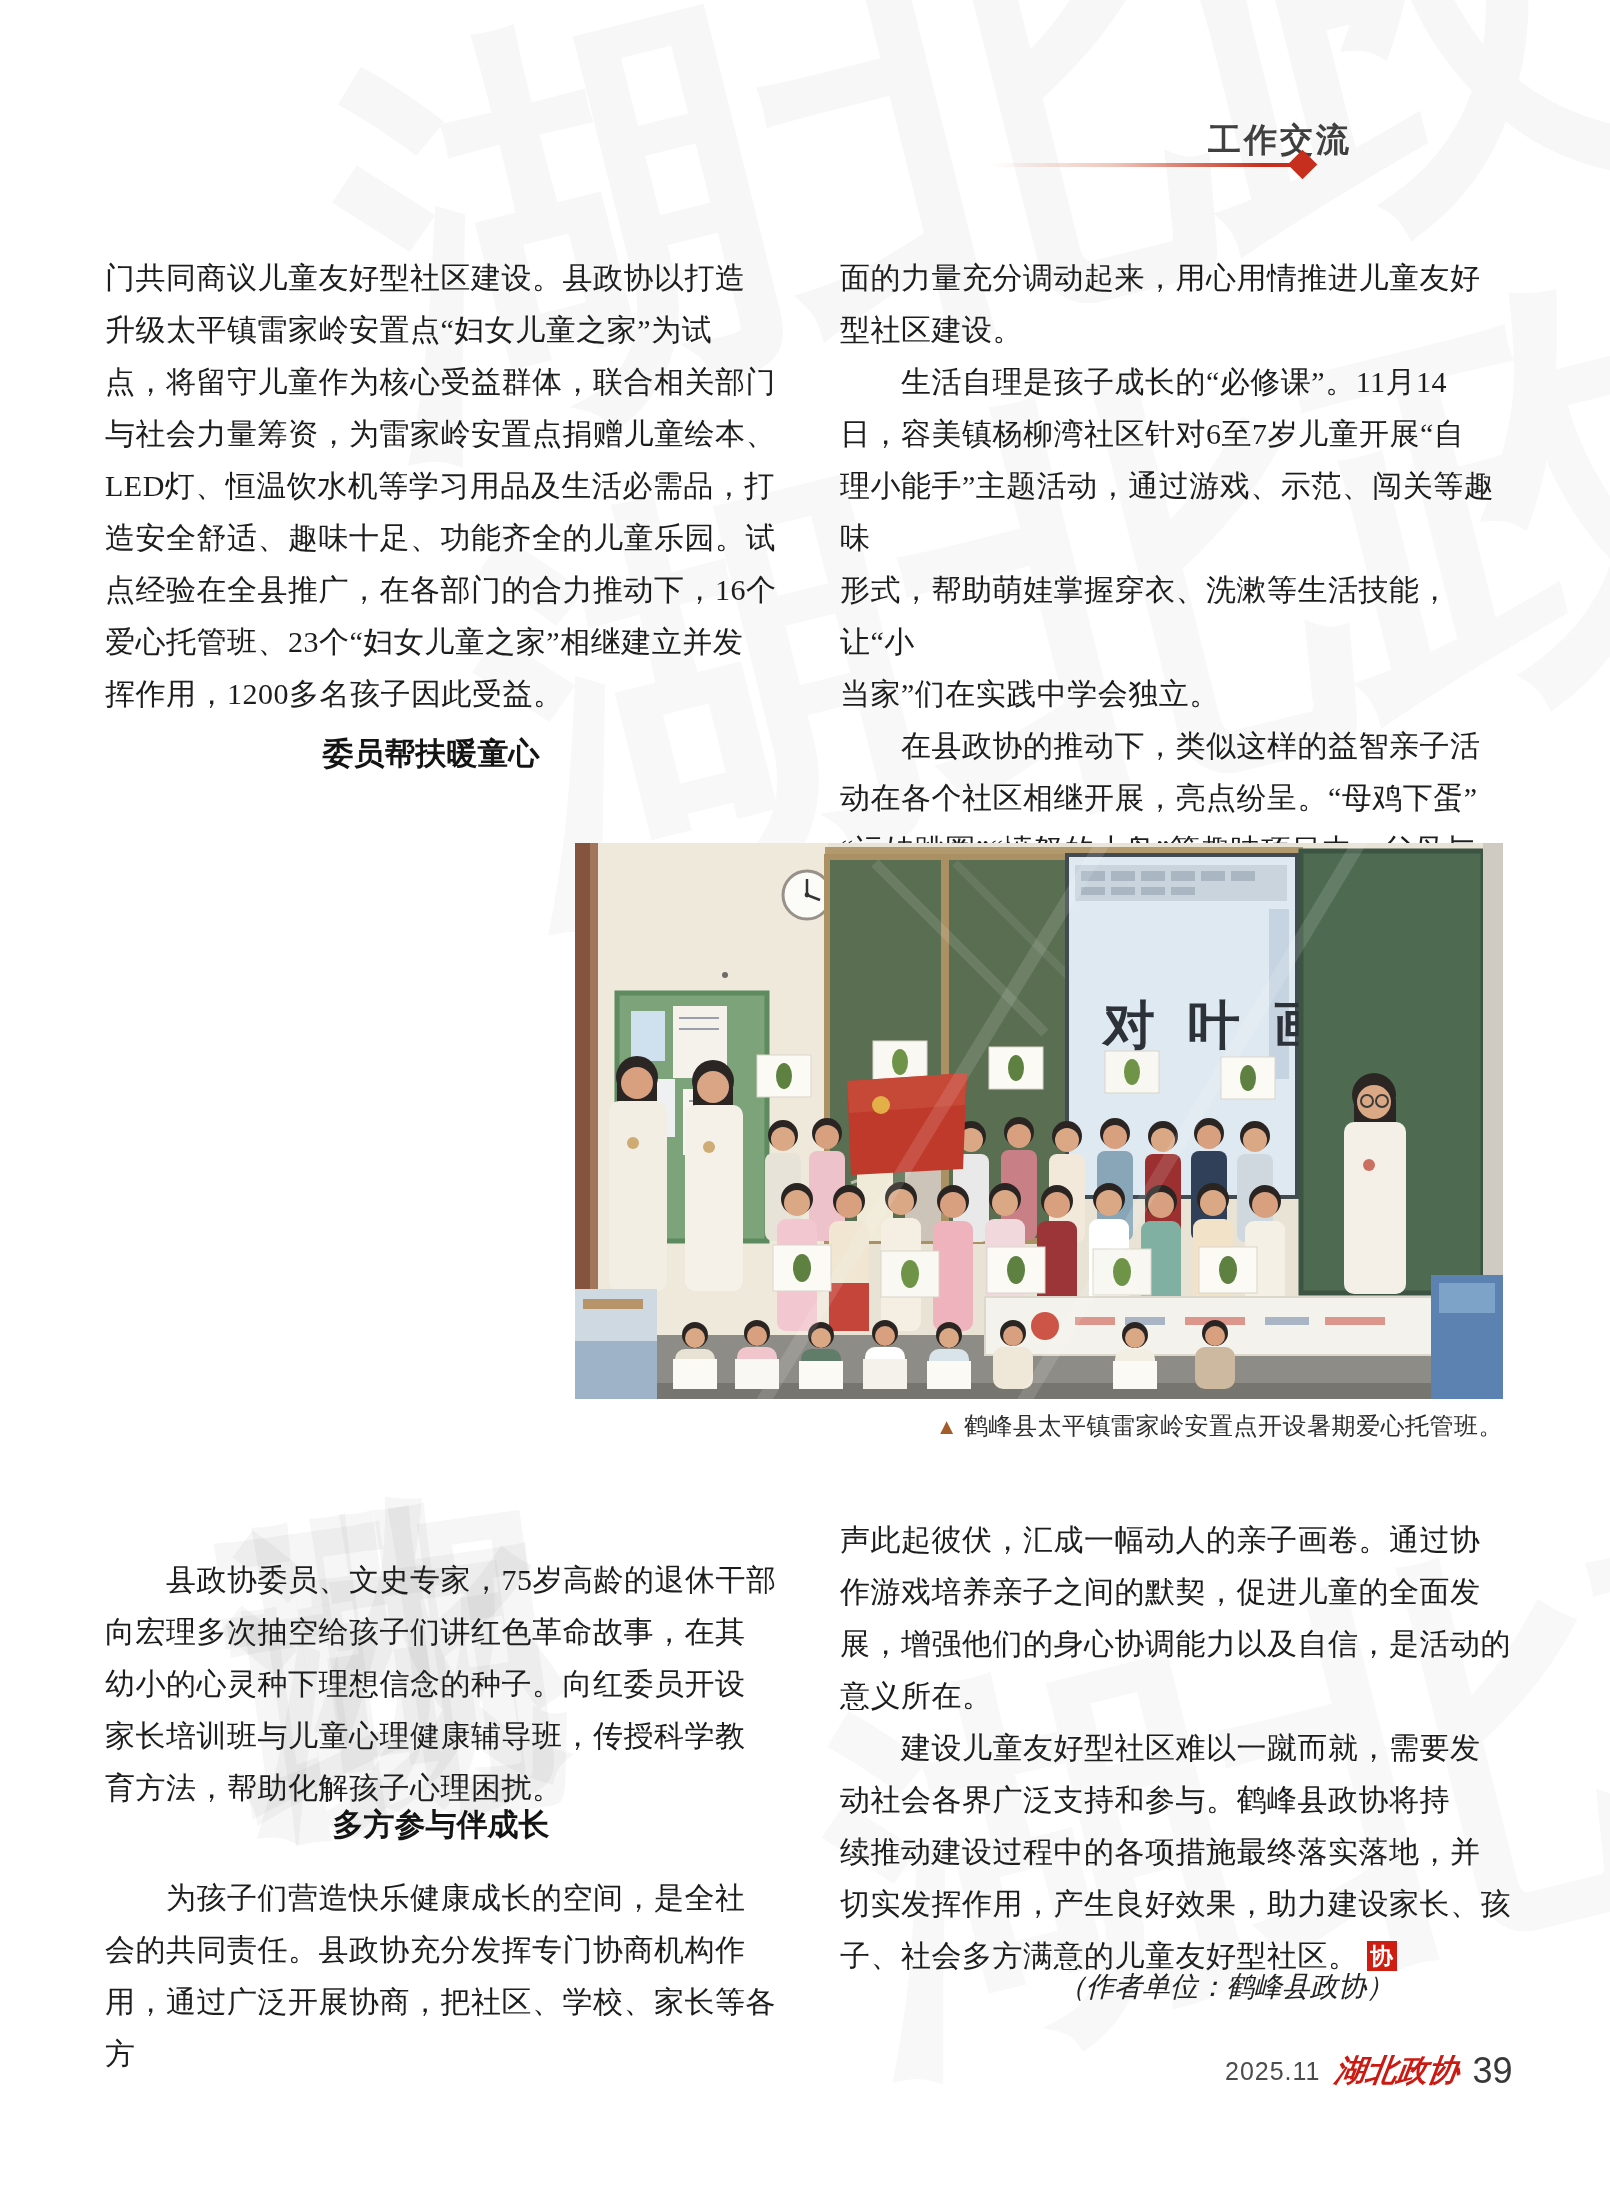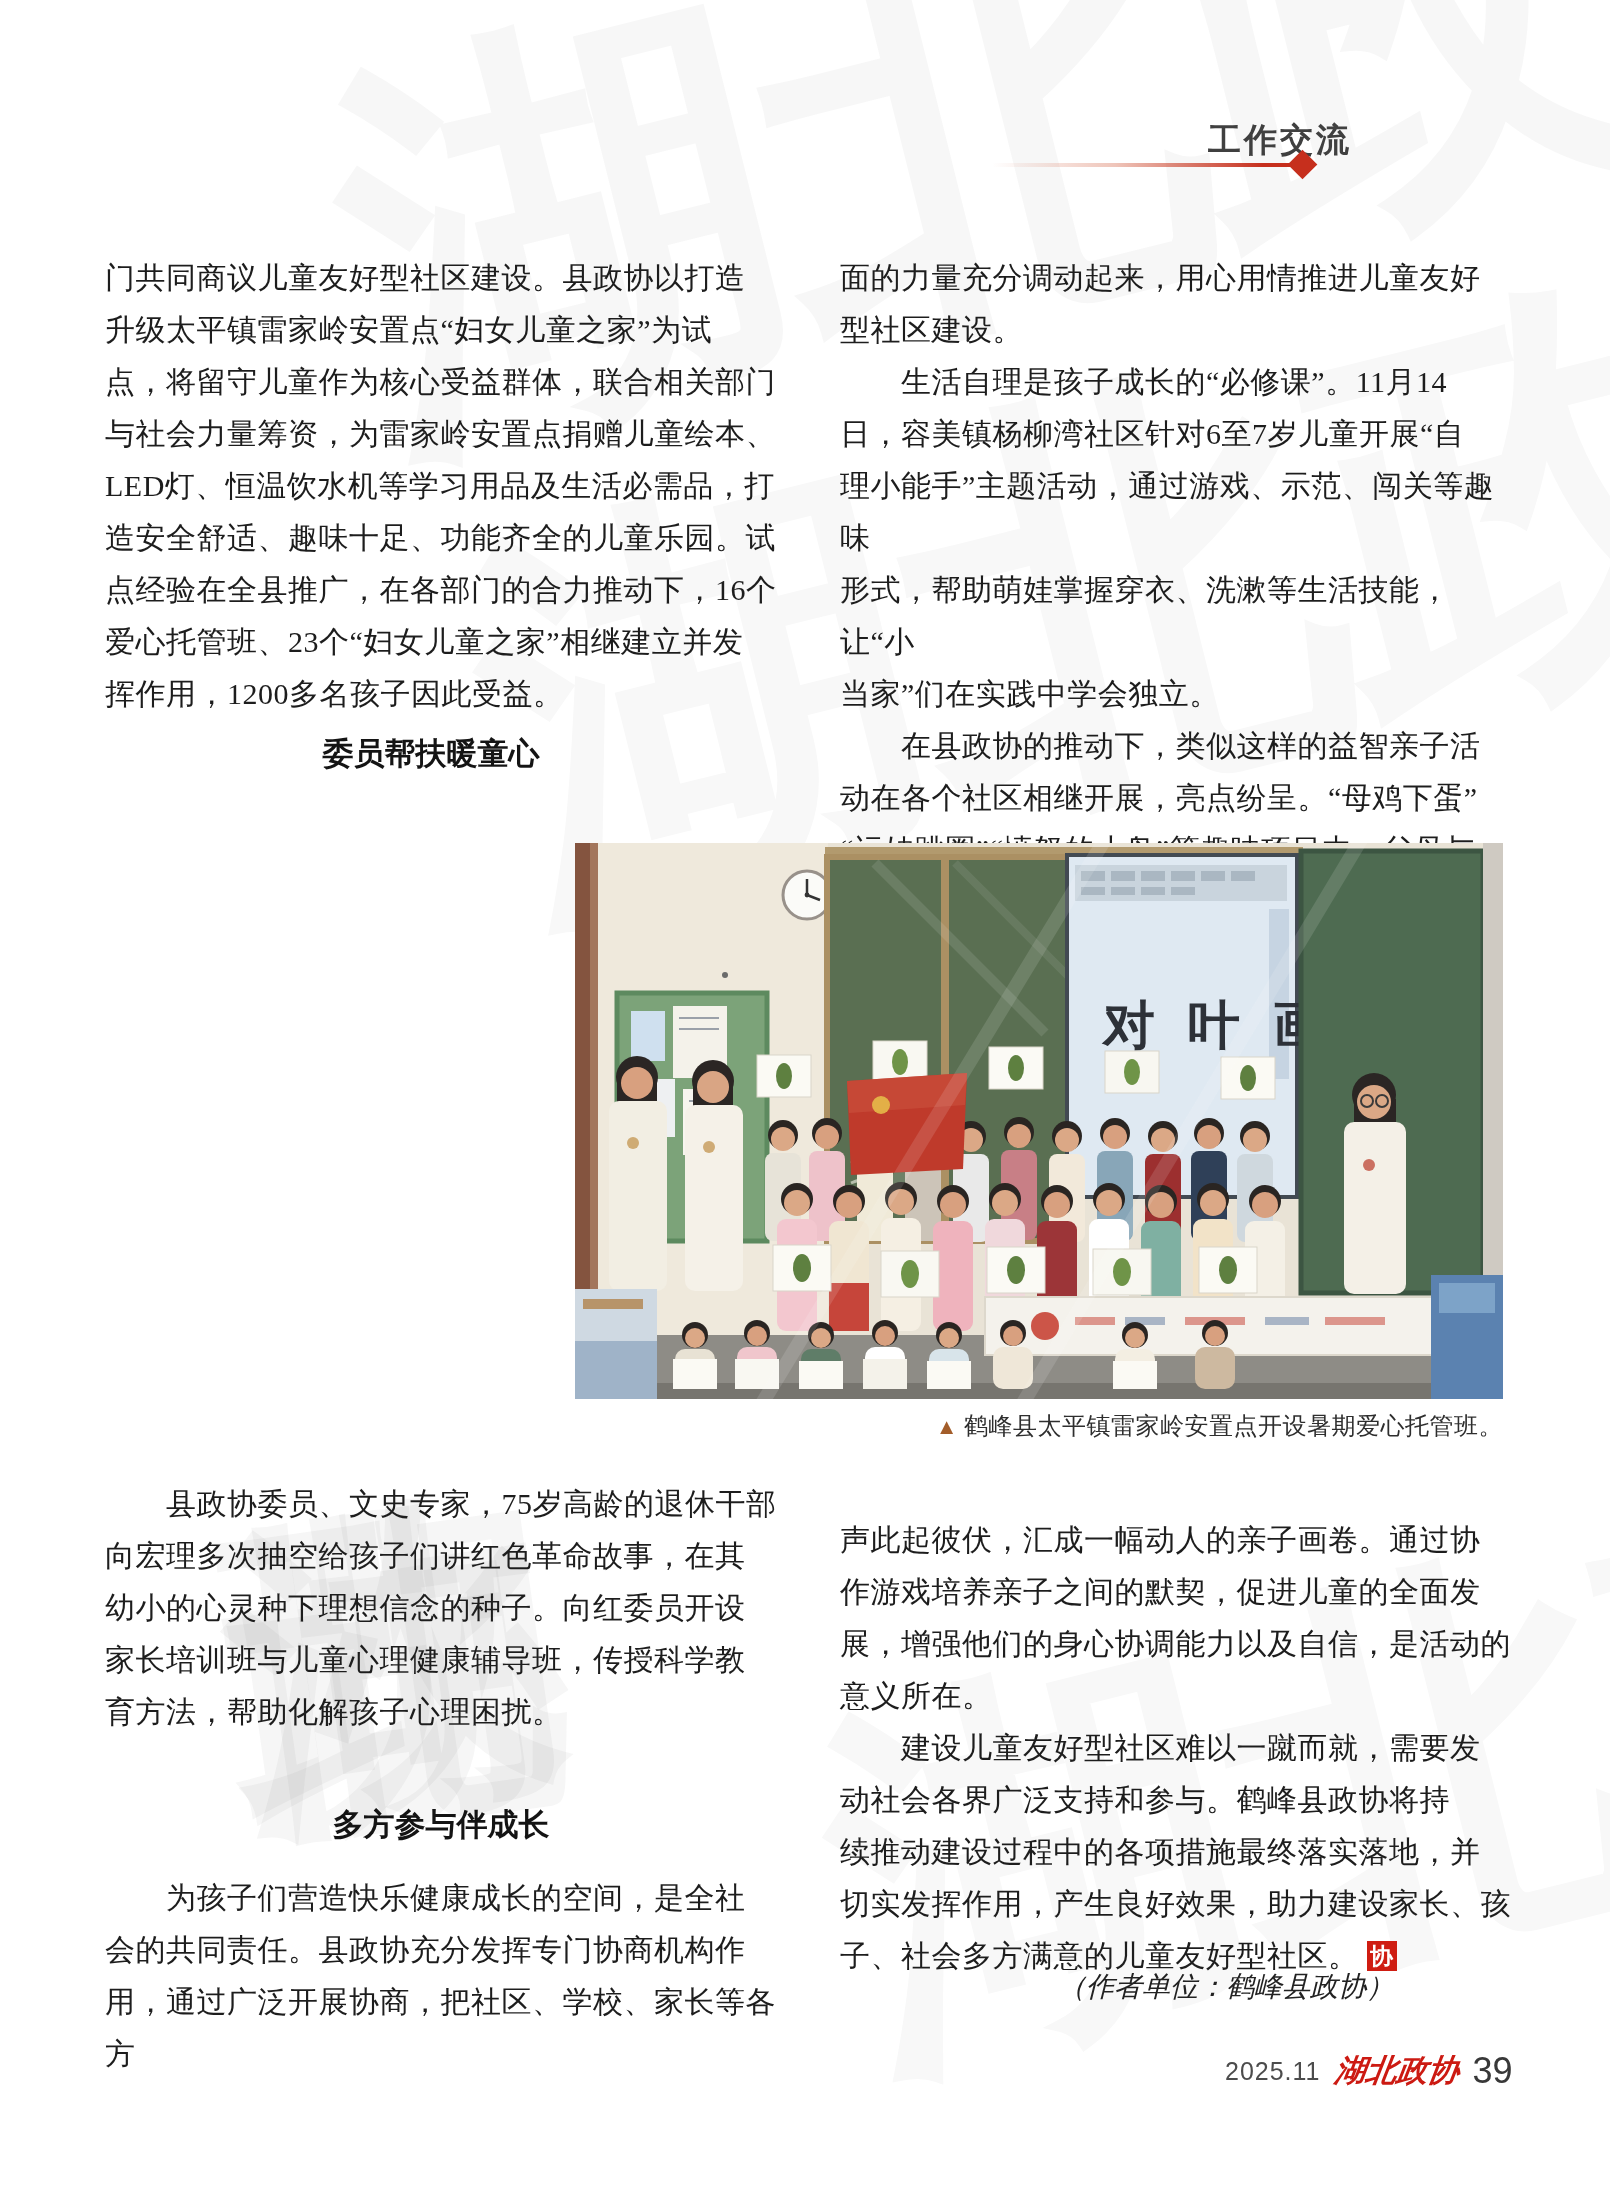--- a/index.html
+++ b/index.html
@@ -26,21 +26,21 @@
   
   .tblock{position:absolute;white-space:pre-line;font-size:30px;line-height:52px;color:#1d1d1d;
       letter-spacing:0.5px;z-index:1;}
   .tblock.narrow{line-height:49px;letter-spacing:1px;}
   .heading{position:absolute;width:672px;text-align:center;font-family:"Liberation Sans","DejaVu Sans",sans-serif;
       font-size:31px;font-weight:700;color:#141414;z-index:1;}
 
   .left-top   {left:105px;top:252px;width:672px;}
   .heading1   {left:95px;top:733px;}
   .left-narrow{left:105px;top:804px;width:458px;}
-  .left-mid   {left:105px;top:1478px;width:672px;}
+  .left-mid   {left:105px;top:1554px;width:672px;}
   .heading2   {left:105px;top:1804px;}
   .left-bot   {left:105px;top:1872px;width:672px;}
   .right-top  {left:840px;top:252px;width:672px;}
   .right-bot  {left:840px;top:1462px;width:672px;}
 
   .end-mark{display:inline-block;width:30px;height:30px;background:#cf1d12;color:#fff;
       font-family:"Liberation Sans","DejaVu Sans",sans-serif;font-size:23px;font-weight:700;
       line-height:31px;text-align:center;letter-spacing:0;margin-left:8px;vertical-align:2px;}
 
   

